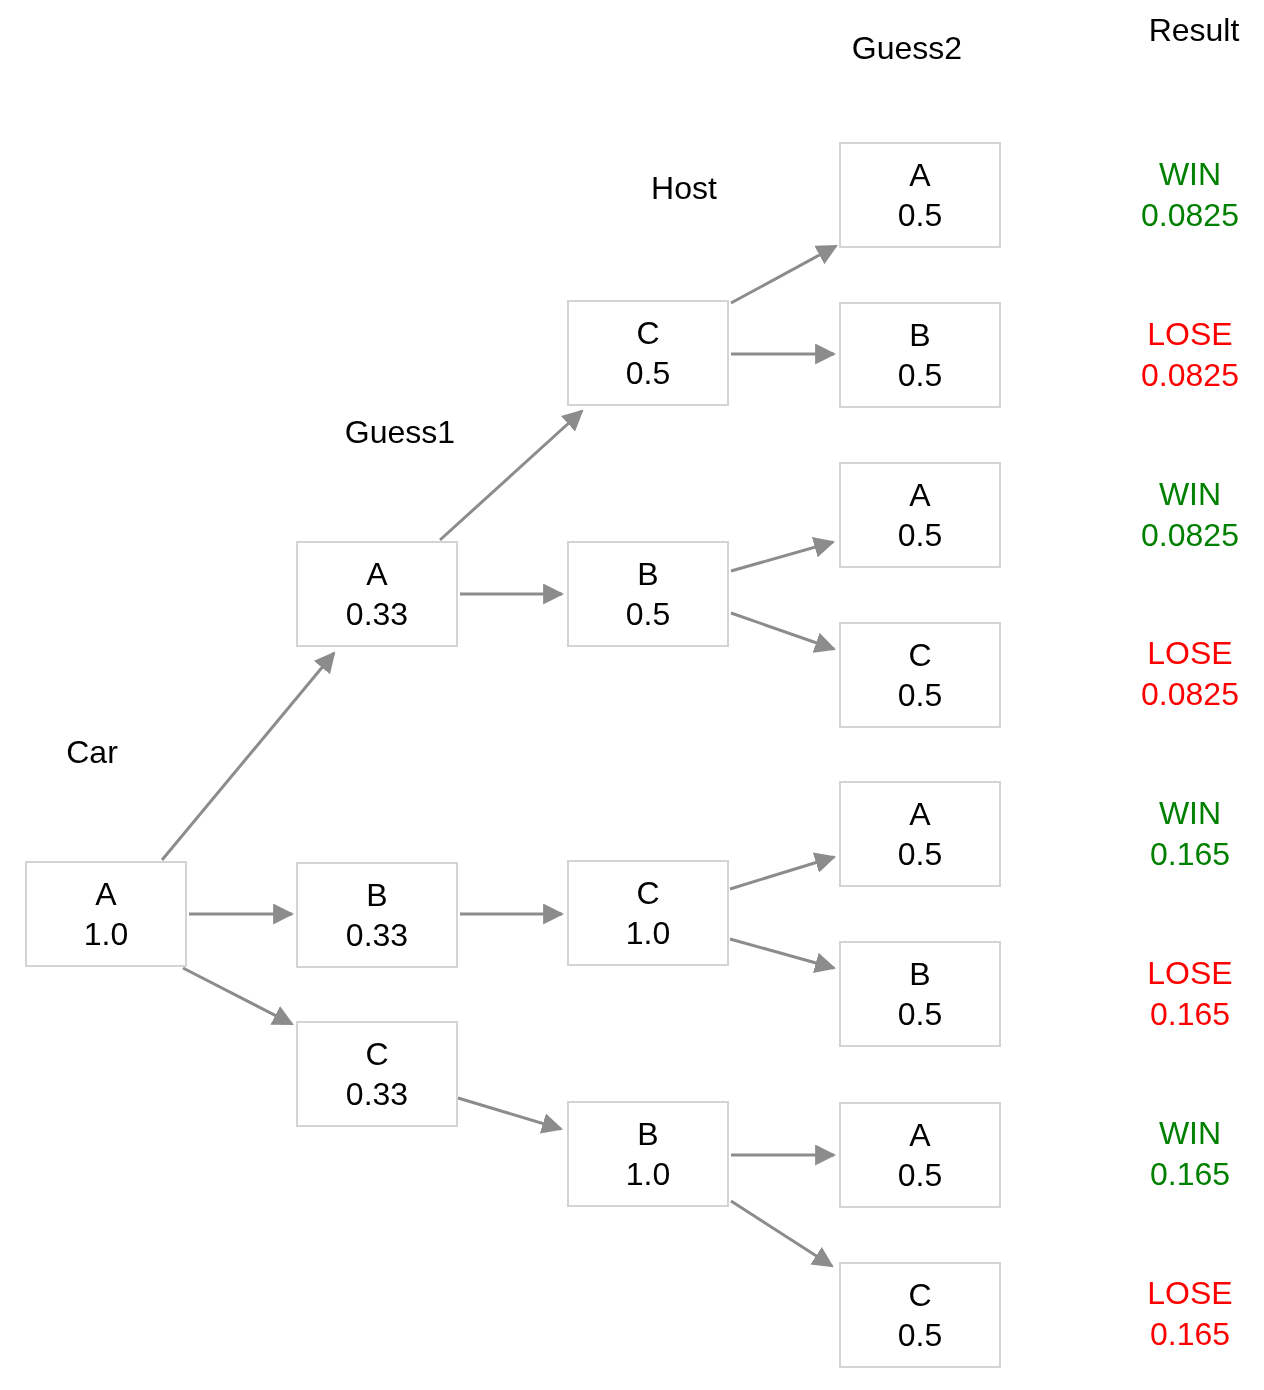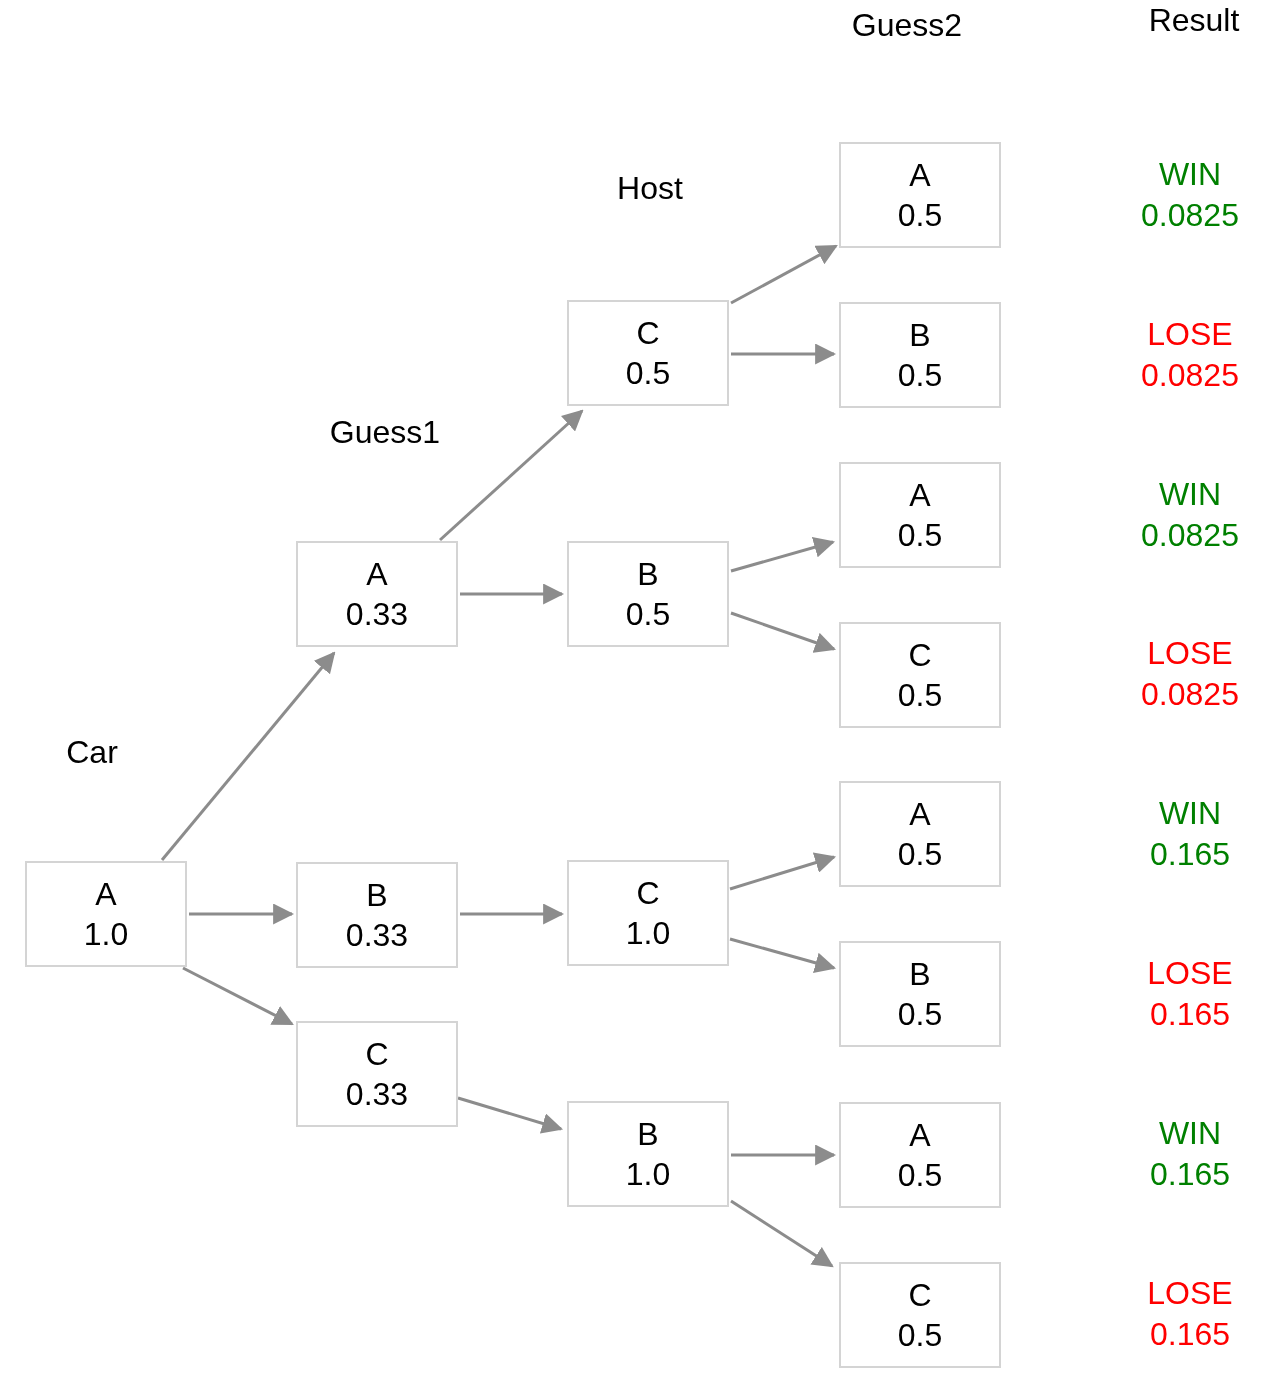--- a/index.html
+++ b/index.html
@@ -80,24 +80,24 @@
     <line x1="731" y1="613" x2="834" y2="649" marker-end="url(#ah)"></line>
     <line x1="460" y1="914" x2="562" y2="914" marker-end="url(#ah)"></line>
     <line x1="730" y1="889" x2="834" y2="857" marker-end="url(#ah)"></line>
     <line x1="730" y1="939" x2="834" y2="968" marker-end="url(#ah)"></line>
     <line x1="458" y1="1098" x2="561" y2="1129" marker-end="url(#ah)"></line>
     <line x1="731" y1="1155" x2="834" y2="1155" marker-end="url(#ah)"></line>
     <line x1="731" y1="1201" x2="832" y2="1266" marker-end="url(#ah)"></line>
   </svg>
 
   <div class="stage-label" style="left:92px; top:732px">Car</div>
-  <div class="stage-label" style="left:385px; top:412px">Guess1</div>
-  <div class="stage-label" style="left:650px; top:168px">Host</div>
-  <div class="stage-label" style="left:907px; top:5px">Guess2</div>
-  <div class="stage-label" style="left:1194px; top:0">Result</div>
+  <div class="stage-label" style="left:400px; top:412px">Guess1</div>
+  <div class="stage-label" style="left:684px; top:168px">Host</div>
+  <div class="stage-label" style="left:907px; top:28px">Guess2</div>
+  <div class="stage-label" style="left:1194px; top:10px">Result</div>
 
   <div class="node" style="left:25px; top:861px">
     <div>A</div>
     <div>1.0</div>
   </div>
 
   <div class="node" style="left:296px; top:541px">
     <div>A</div>
     <div>0.33</div>
   </div>

